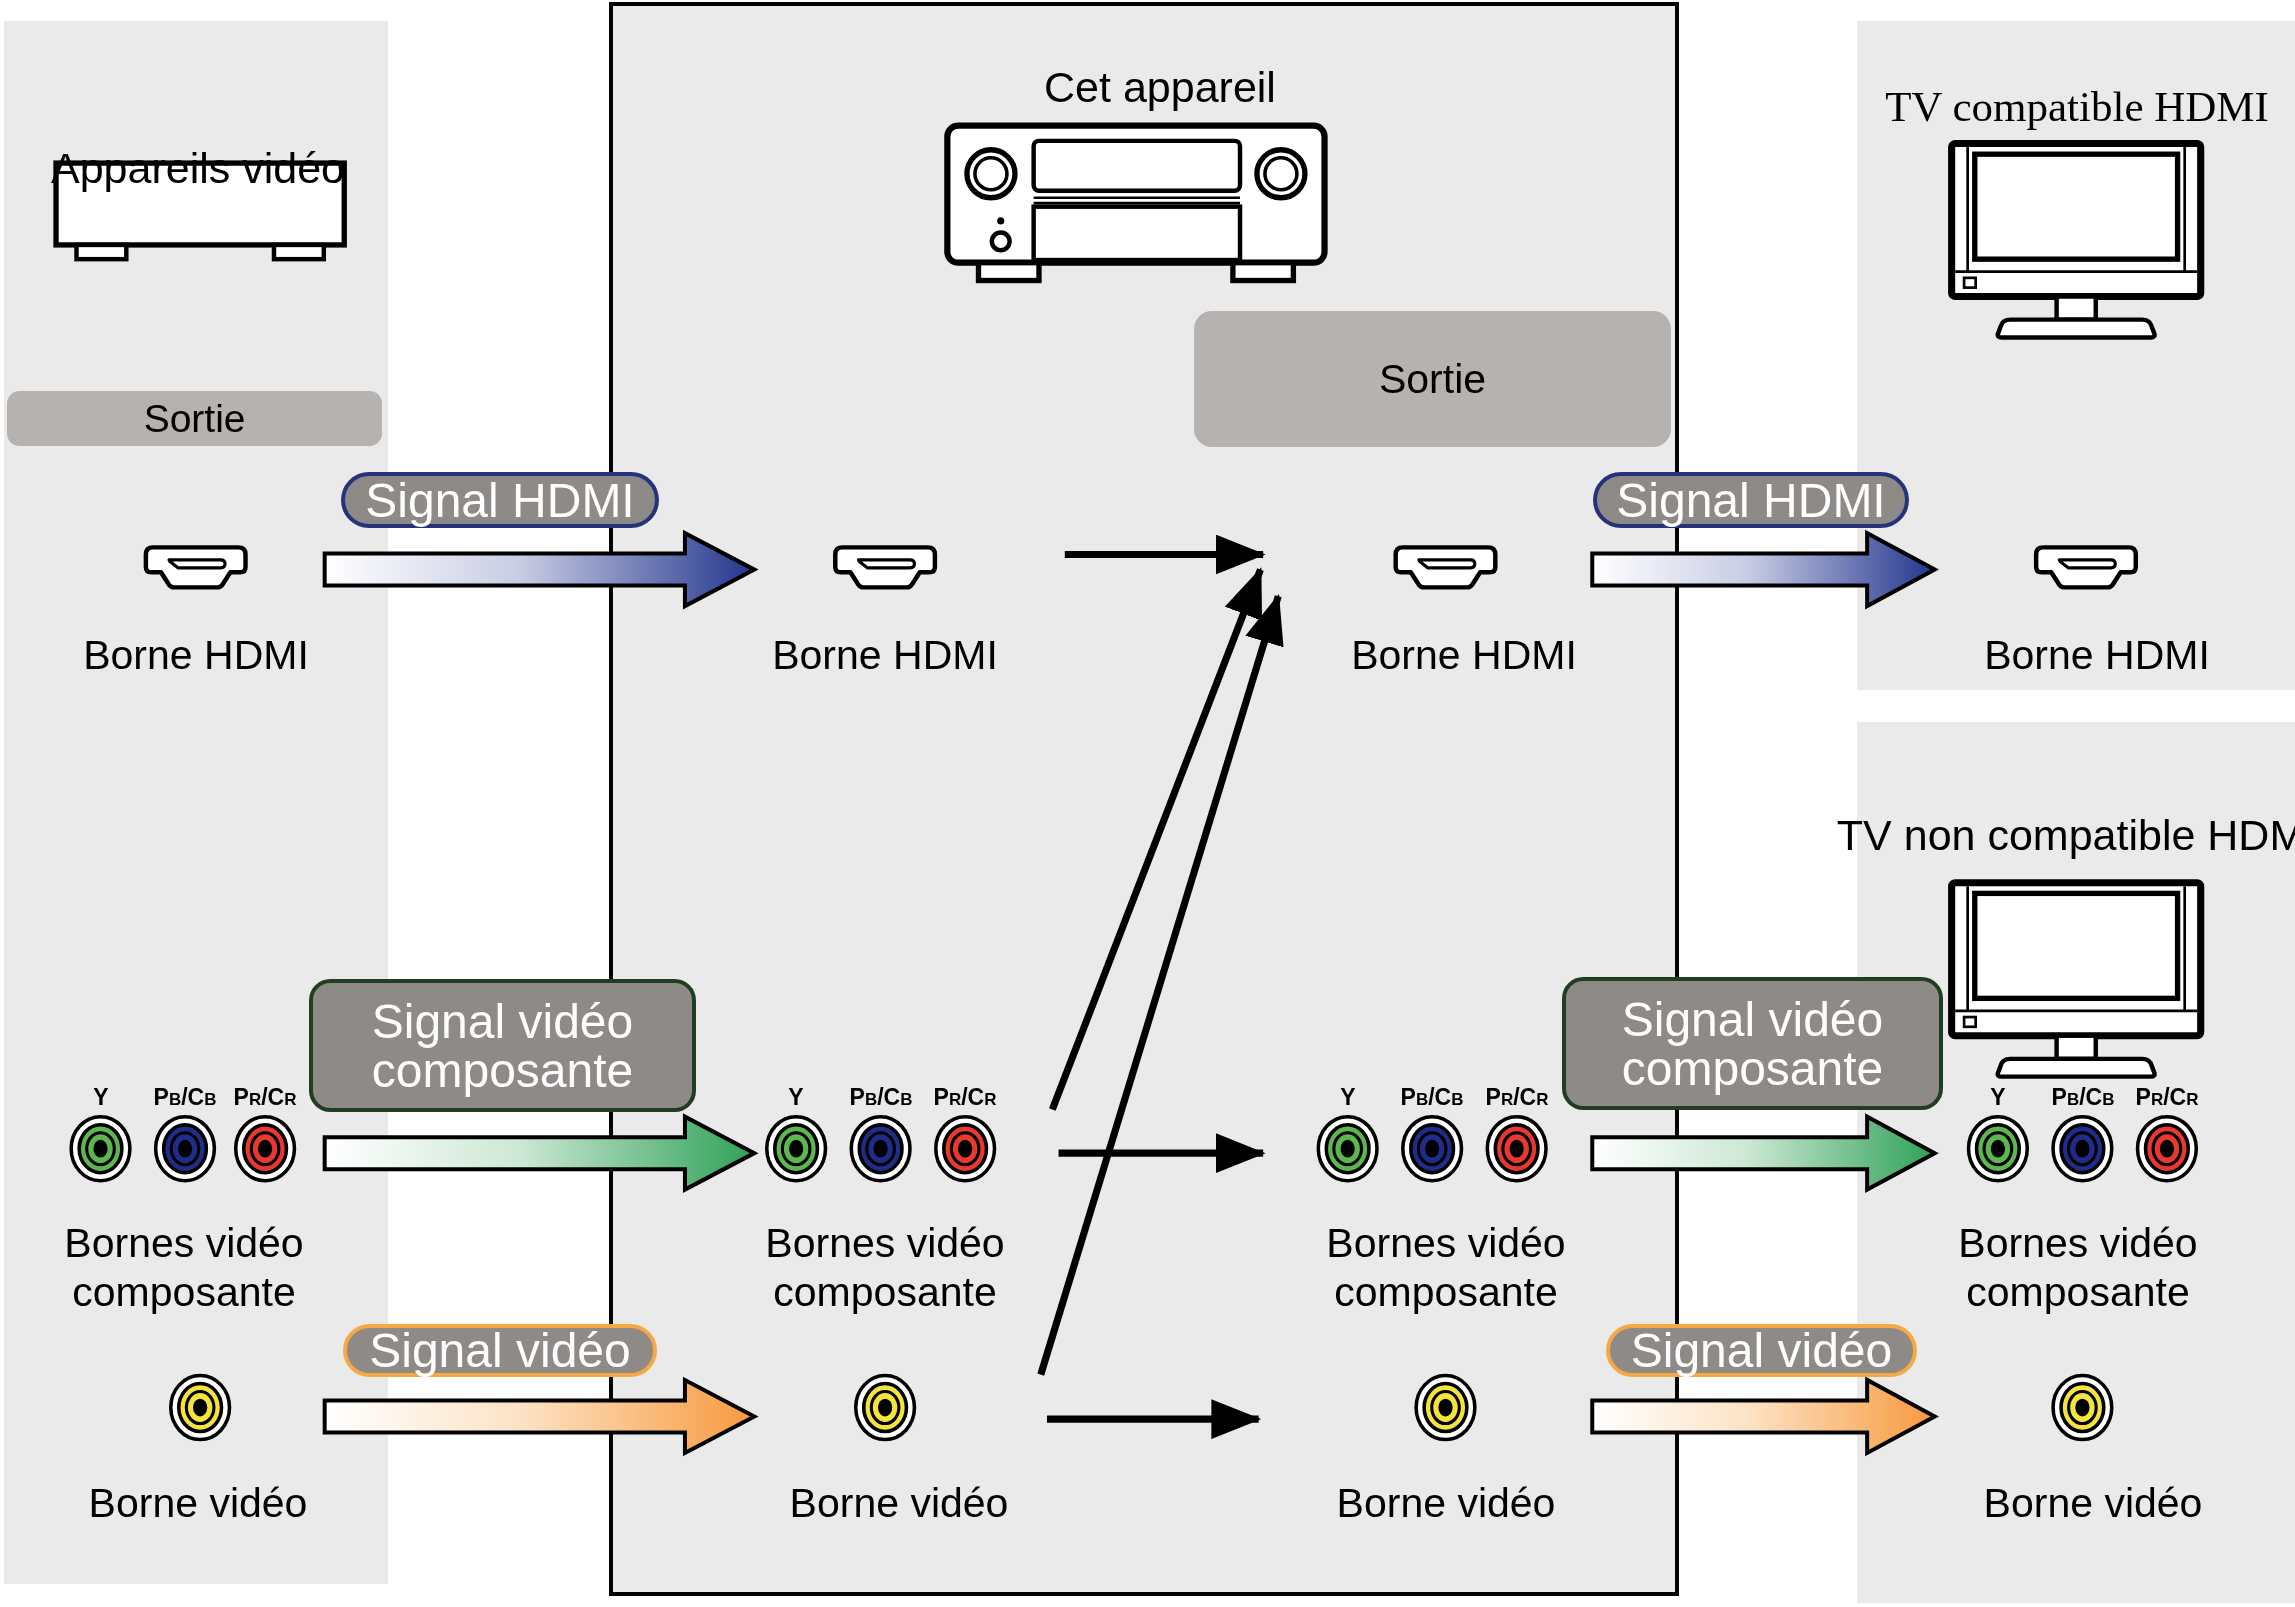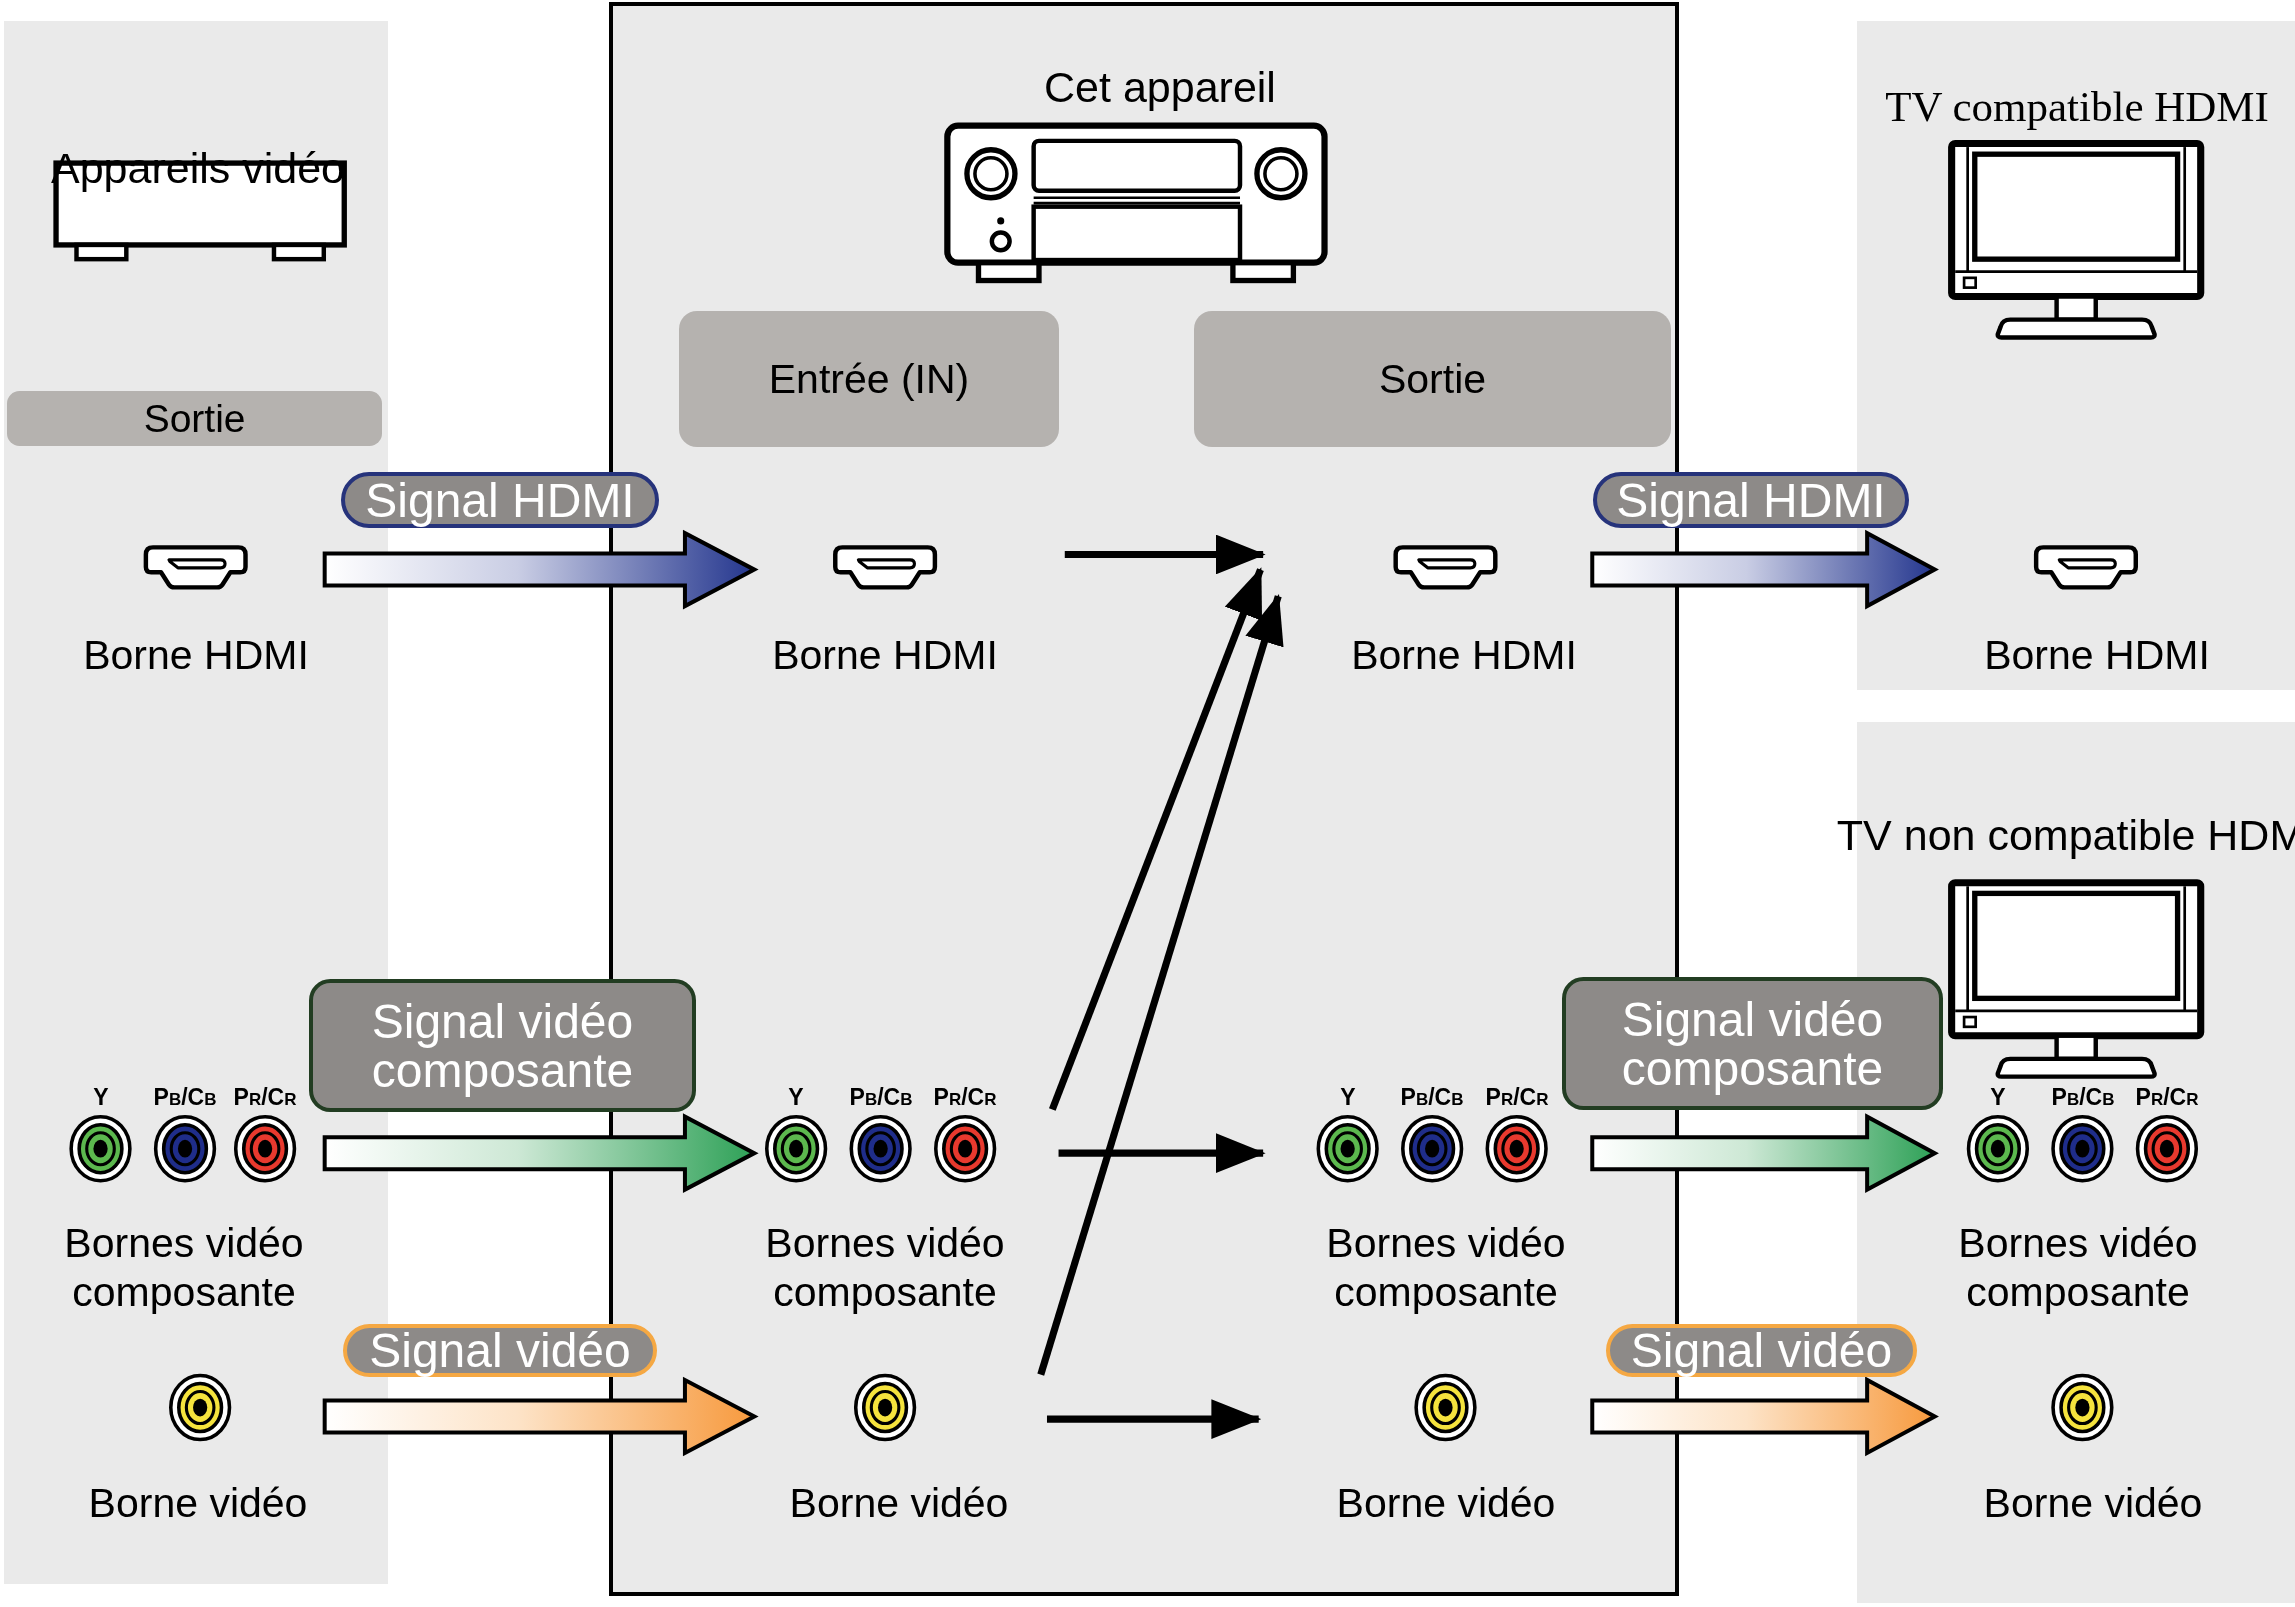--- a/index.html
+++ b/index.html
@@ -160,23 +160,20 @@
   </svg>
 
   <div class="txt title cx" style="left:198px;top:96px;margin-top:48px;">Appareils vidéo</div>
   <div class="txt title cx" style="left:1136px;top:63px;margin-left:24px;">Cet appareil</div>
   <div class="txt title cx" style="left:2077px;top:82px;font-family:Liberation Serif, serif;">TV compatible HDMI</div>
   <div class="txt title cx" style="left:2077px;top:811px;">TV non compatible HDMI</div>
 
   <div class="graybox" style="left:7.1px;top:391px;width:375px;height:55px;border-radius:12.5px;font-size:39px;">
     <span>Sortie</span>
   </div>
-  <div class="graybox" style="left:679px;top:311px;width:380px;height:136px;border-radius:18px;">
-    <span>Entrée (IN)</span>
-  </div>
   <div class="graybox" style="left:1194px;top:311px;width:477px;height:136px;border-radius:18px;">
     <span>Sortie</span>
   </div>
 
   <div class="sigpill b-navy" style="left:341px;top:472px;width:318px;height:56px;">
     <span>Signal HDMI</span>
   </div>
   <div class="sigpill b-navy" style="left:1593px;top:472px;width:316px;height:56px;">
     <span>Signal HDMI</span>
   </div>

